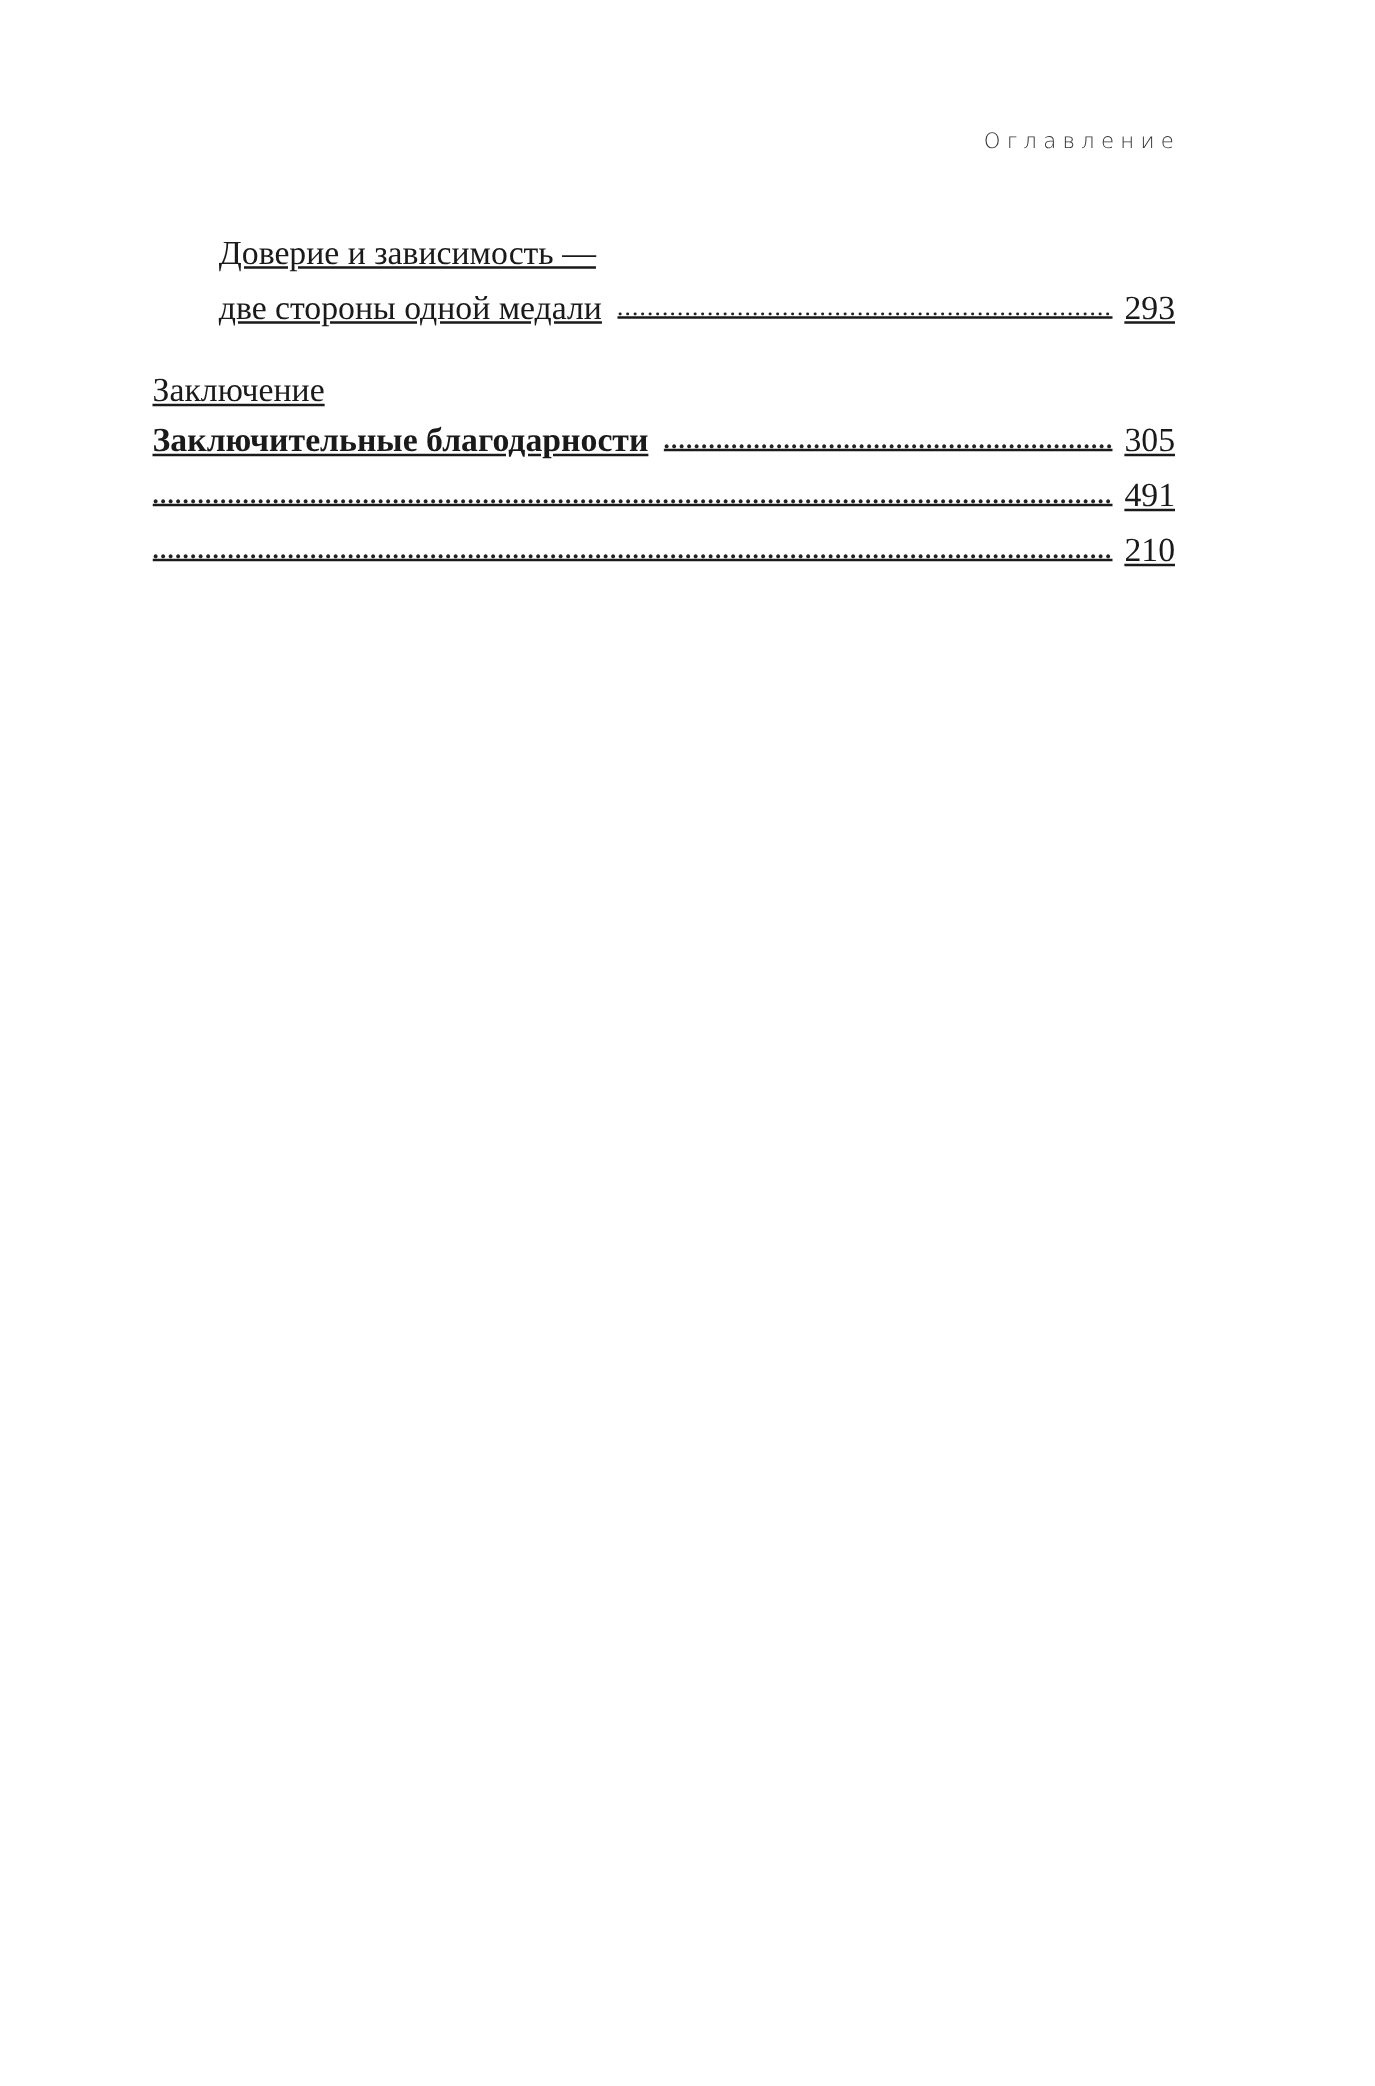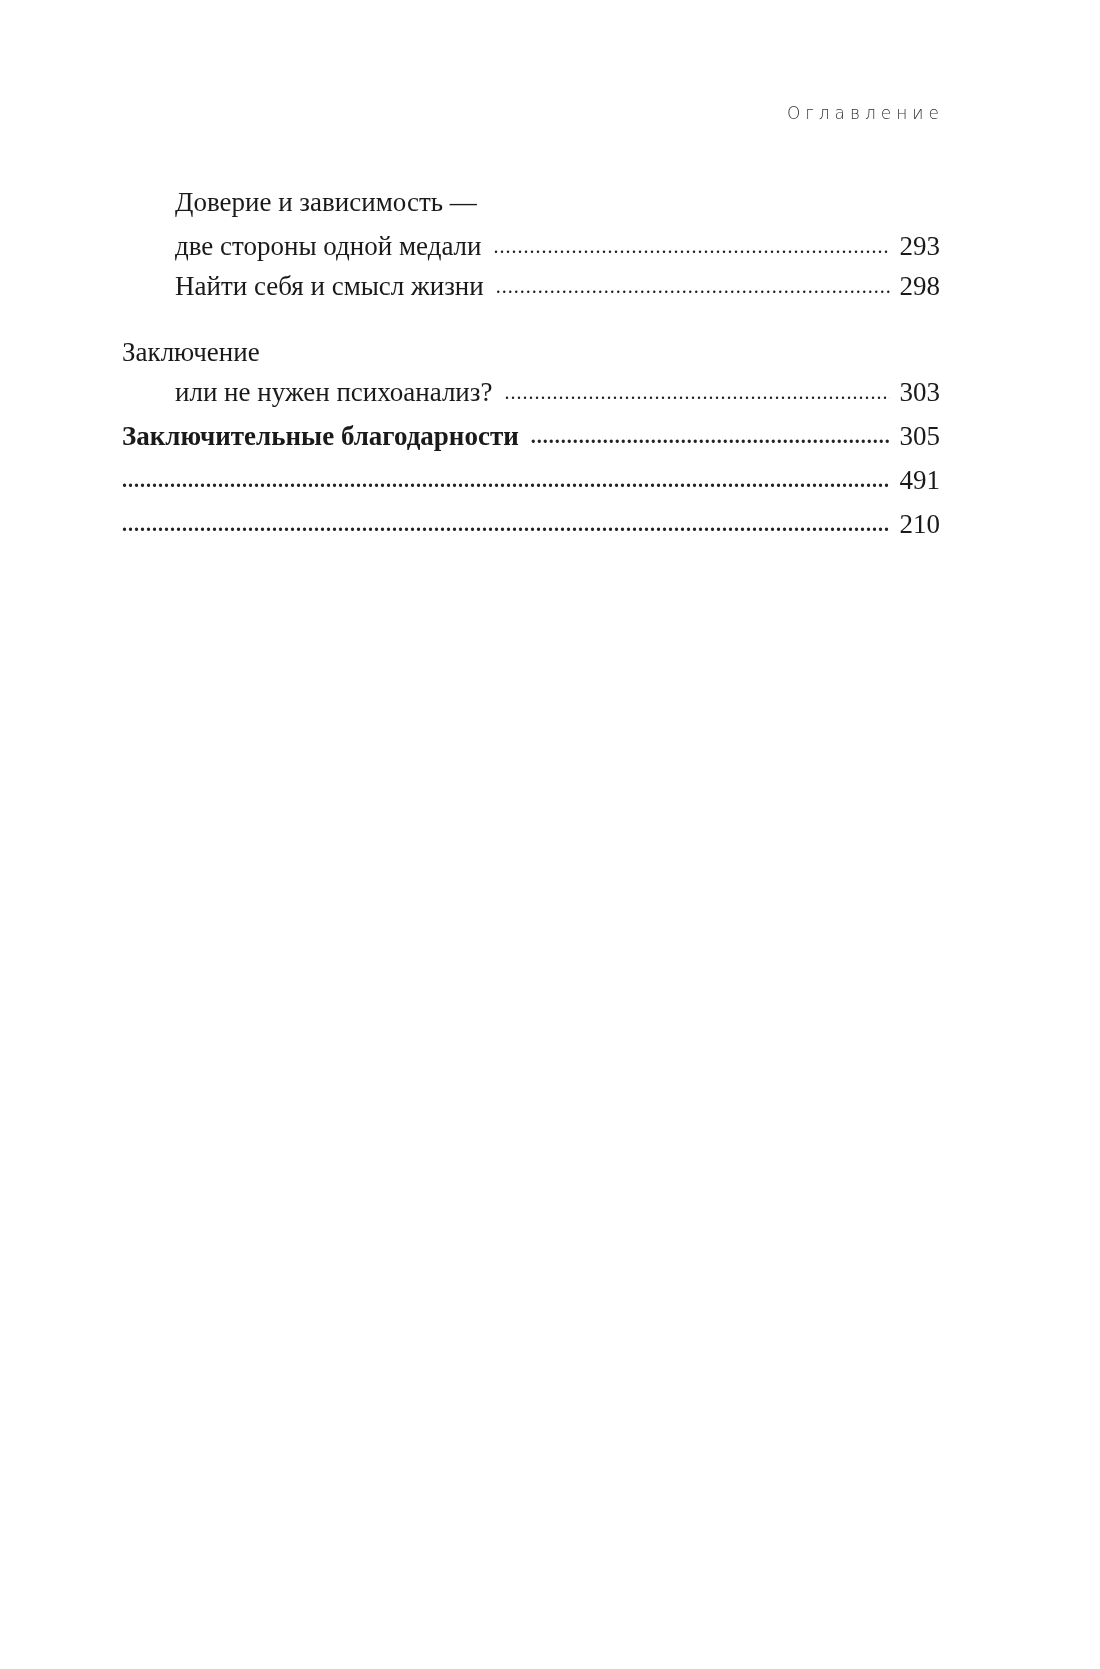--- a/index.html
+++ b/index.html
@@ -5,21 +5,21 @@
   html, body { margin: 0; padding: 0; background: #ffffff; }
   body { width: 1100px; height: 1669px; position: relative; overflow: hidden; color: #1a1a1a; }
   .running-head {
     position: absolute; top: 103px; right: 156px;
     font-family: "DejaVu Sans", sans-serif; font-size: 17px; letter-spacing: 5px;
     color: #333333; font-weight: 300;
   }
   .toc { position: absolute; left: 122px; top: 180px; width: 818px;
     font-family: "Liberation Serif", serif; font-size: 27px; line-height: 44px; }
   .entry { position: relative; }
-  .line { display: flex; align-items: flex-start; white-space: nowrap; }
+  .line { display: flex; align-items: flex-start; white-space: nowrap; text-decoration: underline; }
   .sub { padding-left: 53px; }
   .title { flex: 0 0 auto; padding-right: 12px; }
   .dots { flex: 1 1 auto; overflow: hidden; white-space: nowrap; letter-spacing: 1px; font-size: 20px; color: #222; }
   .dots::after { content: "....................................................................................................................................................................................................................................................................."; }
   .page { flex: 0 0 auto; padding-left: 10px; }
   .bold { font-weight: bold; }
   .section-head { margin-top: 20px; }
 </style>
 </head>
 <body>
@@ -32,40 +32,28 @@
     <div class="line">
         <span class="title">Доверие и зависимость —</span>
       </div>
     <div class="line">
       <span class="title">две стороны одной медали</span>
       <span class="dots"></span>
       <span class="page">293</span>
     </div>
   </div>
 
-  <div class="entry sub" style="margin-top:-4px;">
-    <div class="line">
-      <span class="title">Найти себя и смысл жизни</span>
-      <span class="dots"></span>
-      <span class="page">298</span>
-    </div>
-  </div>
 
   <div class="entry section-head" style="margin-top:22px;">
     <div class="line">
         <span class="title">Заключение</span>
       </div>
   </div>
 
   <div class="entry sub" style="margin-top:-4px;">
-    <div class="line">
-      <span class="title">или не нужен психоанализ?</span>
-      <span class="dots"></span>
-      <span class="page">303</span>
-    </div>
   </div>
 
   <div class="entry bold" style="">
     <div class="line">
       <span class="title">Заключительные благодарности</span>
       <span class="dots"></span>
       <span class="page" style="font-weight:normal;">305</span>
     </div>
   </div>
 

